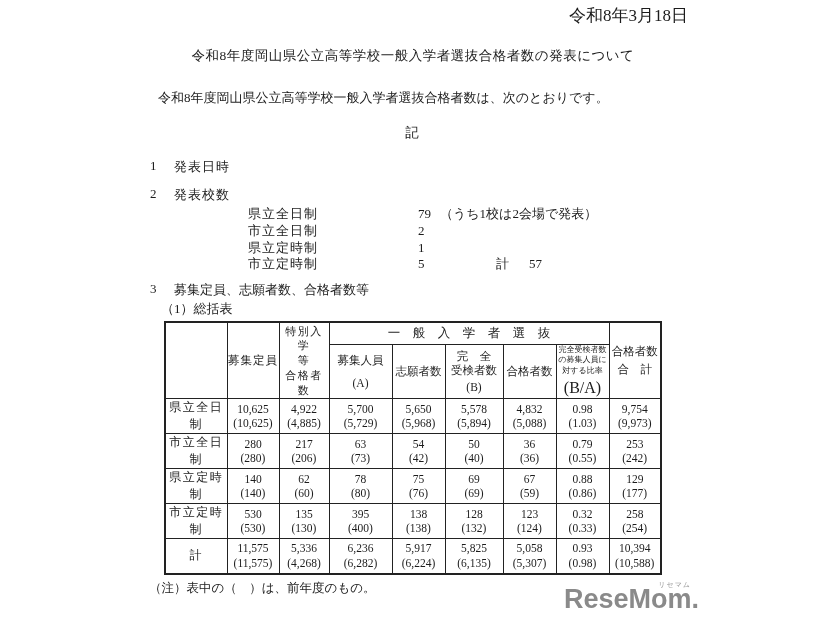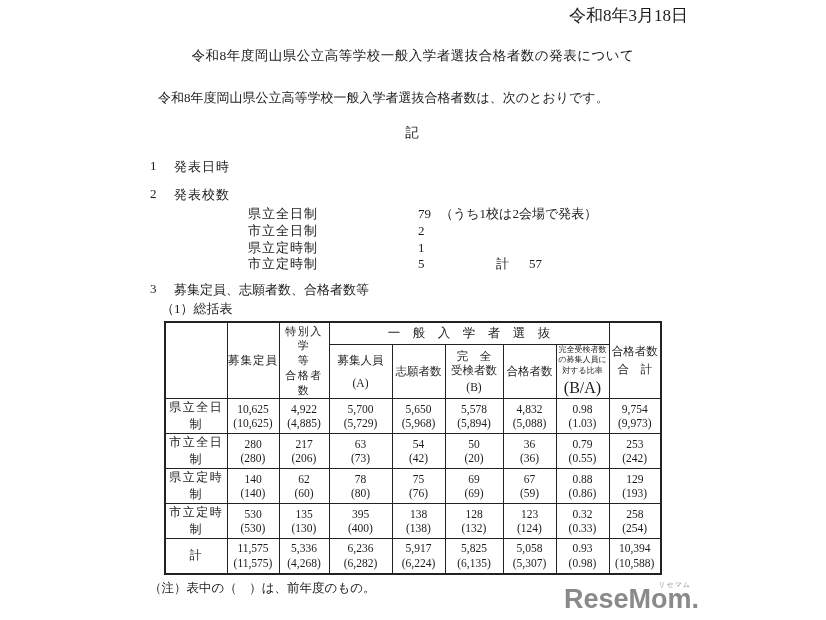--- a/index.html
+++ b/index.html
@@ -147,35 +147,35 @@
       <td><span class="cv">4,832</span><span class="cp">(5,088)</span></td>
       <td><span class="cv">0.98</span><span class="cp">(1.03)</span></td>
       <td><span class="cv">9,754</span><span class="cp">(9,973)</span></td>
     </tr>
     <tr class="dr">
       <th class="rl">市立全日制</th>
       <td><span class="cv">280</span><span class="cp">(280)</span></td>
       <td><span class="cv">217</span><span class="cp">(206)</span></td>
       <td><span class="cv">63</span><span class="cp">(73)</span></td>
       <td><span class="cv">54</span><span class="cp">(42)</span></td>
-      <td><span class="cv">50</span><span class="cp">(20)</span></td>
+      <td><span class="cv">50</span><span class="cp">(40)</span></td>
       <td><span class="cv">36</span><span class="cp">(36)</span></td>
       <td><span class="cv">0.79</span><span class="cp">(0.55)</span></td>
       <td><span class="cv">253</span><span class="cp">(242)</span></td>
     </tr>
     <tr class="dr">
       <th class="rl">県立定時制</th>
       <td><span class="cv">140</span><span class="cp">(140)</span></td>
       <td><span class="cv">62</span><span class="cp">(60)</span></td>
       <td><span class="cv">78</span><span class="cp">(80)</span></td>
       <td><span class="cv">75</span><span class="cp">(76)</span></td>
       <td><span class="cv">69</span><span class="cp">(69)</span></td>
       <td><span class="cv">67</span><span class="cp">(59)</span></td>
       <td><span class="cv">0.88</span><span class="cp">(0.86)</span></td>
-      <td><span class="cv">129</span><span class="cp">(193)</span></td>
+      <td><span class="cv">129</span><span class="cp">(177)</span></td>
     </tr>
     <tr class="dr">
       <th class="rl">市立定時制</th>
       <td><span class="cv">530</span><span class="cp">(530)</span></td>
       <td><span class="cv">135</span><span class="cp">(130)</span></td>
       <td><span class="cv">395</span><span class="cp">(400)</span></td>
       <td><span class="cv">138</span><span class="cp">(138)</span></td>
       <td><span class="cv">128</span><span class="cp">(132)</span></td>
       <td><span class="cv">123</span><span class="cp">(124)</span></td>
       <td><span class="cv">0.32</span><span class="cp">(0.33)</span></td>

